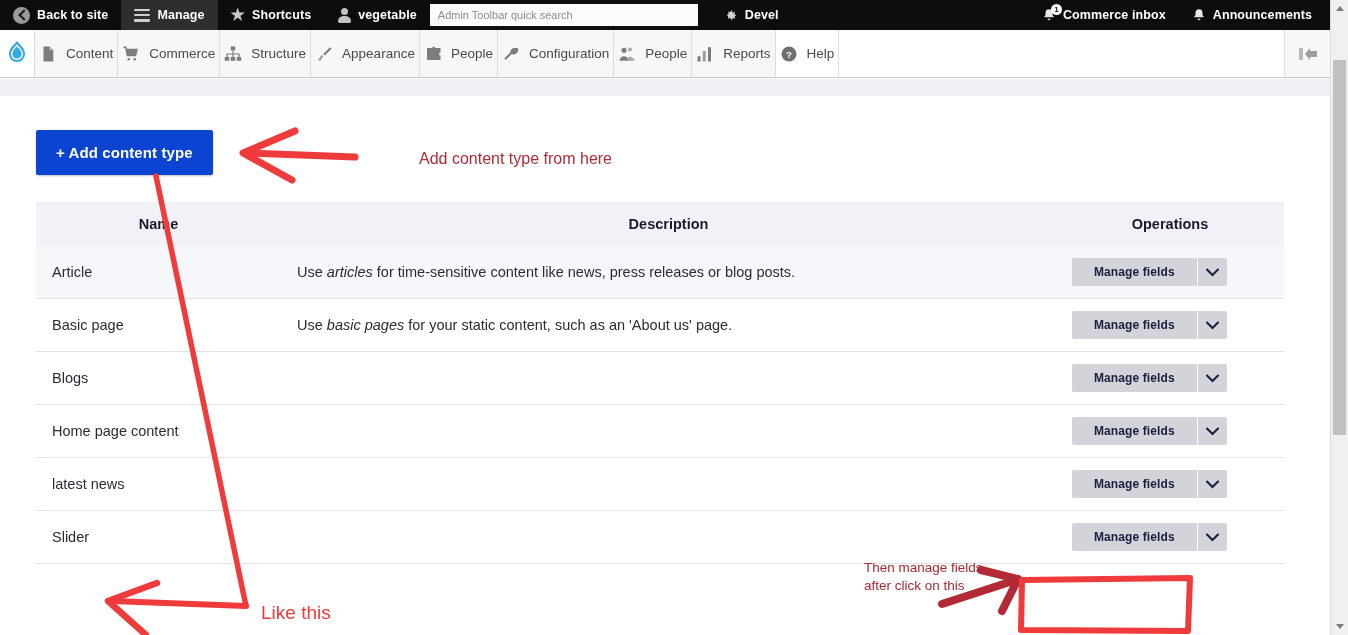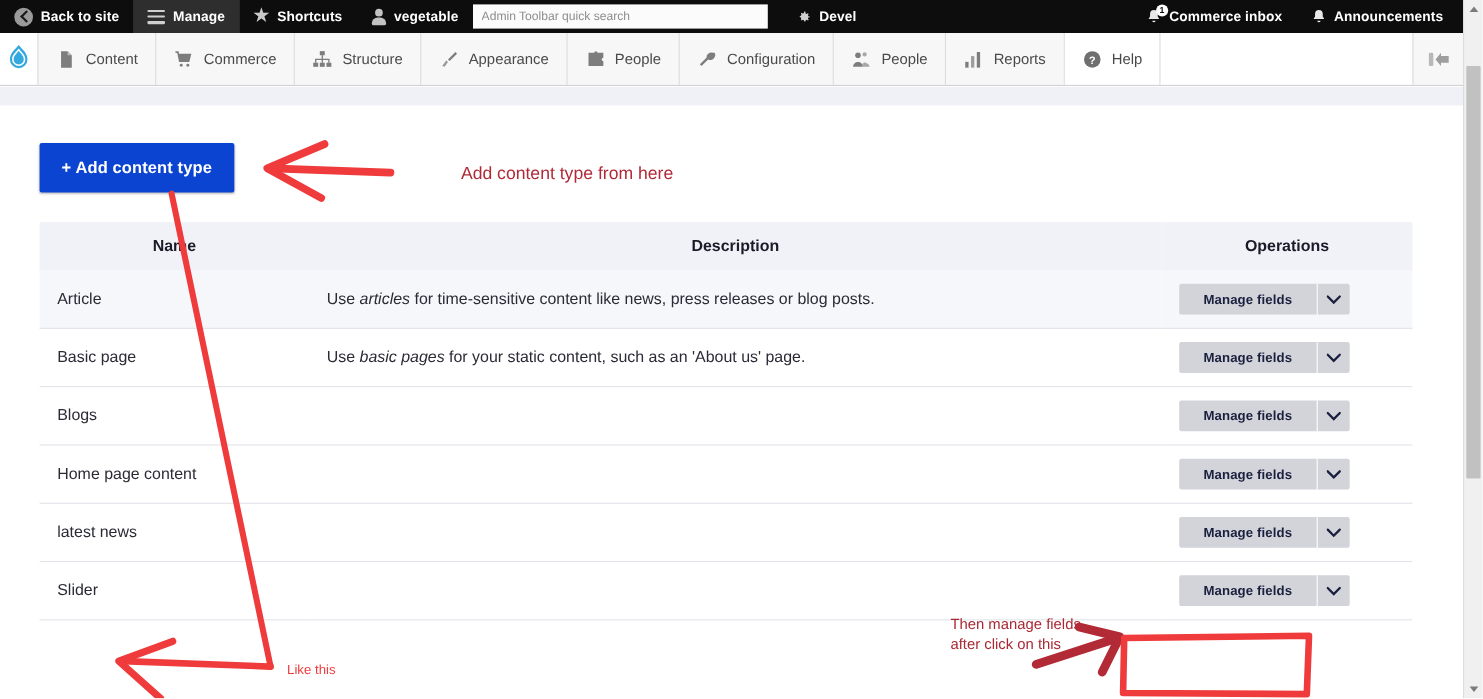--- a/index.html
+++ b/index.html
@@ -60,21 +60,21 @@
   .menu-bar {
     position: absolute; left:0; top:30px; width:1330px; height:48px;
     background: #f7f7f7; border-bottom: 1px solid #c9c9c9;
     display:flex; align-items:stretch; z-index: 29;
   }
   .mb-logo {
     width: 34px; display:flex; align-items:center; justify-content:center;
     background:#fff; flex:0 0 auto;
   }
   .mb-item {
-    display:flex; align-items:center; gap:9px; padding:0 16px;
+    display:flex; align-items:center; gap:9px; padding:0 4px;
     border-left:1px solid #dcdcdc; color:#4a4a4a; font-size:13.5px;
     white-space:nowrap; cursor:pointer; background:#f7f7f7;
   }
   .mb-fill { flex:1 1 auto; border-left:1px solid #dcdcdc; background:#fff; }
   .mb-collapse {
     width:46px; border-left:1px solid #dcdcdc; background:#f7f7f7;
     display:flex; align-items:center; justify-content:center; cursor:pointer; flex:0 0 auto;
   }
   .mb-ico { width:18px; height:18px; flex:0 0 auto; display:block; }
 
@@ -124,21 +124,21 @@
   }
   .ops-arrow {
     background:#d2d4da; border-left:1px solid #fff; width:30px;
     display:flex; align-items:center; justify-content:center;
     border-radius:0 2px 2px 0; cursor:pointer;
   }
 
   
   .anno { position:absolute; font-family:"Liberation Sans", sans-serif; white-space:nowrap; }
   .anno-1 { left:419px; top:150px; font-size:16px; color:#b02a37; }
-  .anno-2 { left:261px; top:602px; font-size:12px; color:#ef3b3b; }
+  .anno-2 { left:261px; top:602px; font-size:19px; color:#ef3b3b; }
   .anno-3 { left:864px; top:559px; font-size:13.5px; color:#a82934; line-height:18px; }
 
   .overlay { position:absolute; left:0; top:0; width:1348px; height:635px; pointer-events:none; z-index:40; }
 
   
   .vscroll {
     position:absolute; right:0; top:0; width:18px; height:635px;
     background:#f0f0f0; border-left:1px solid #dcdcdc; z-index:50;
   }
   .vs-btn { position:absolute; left:0; width:17px; height:17px; display:flex; align-items:center; justify-content:center; }

